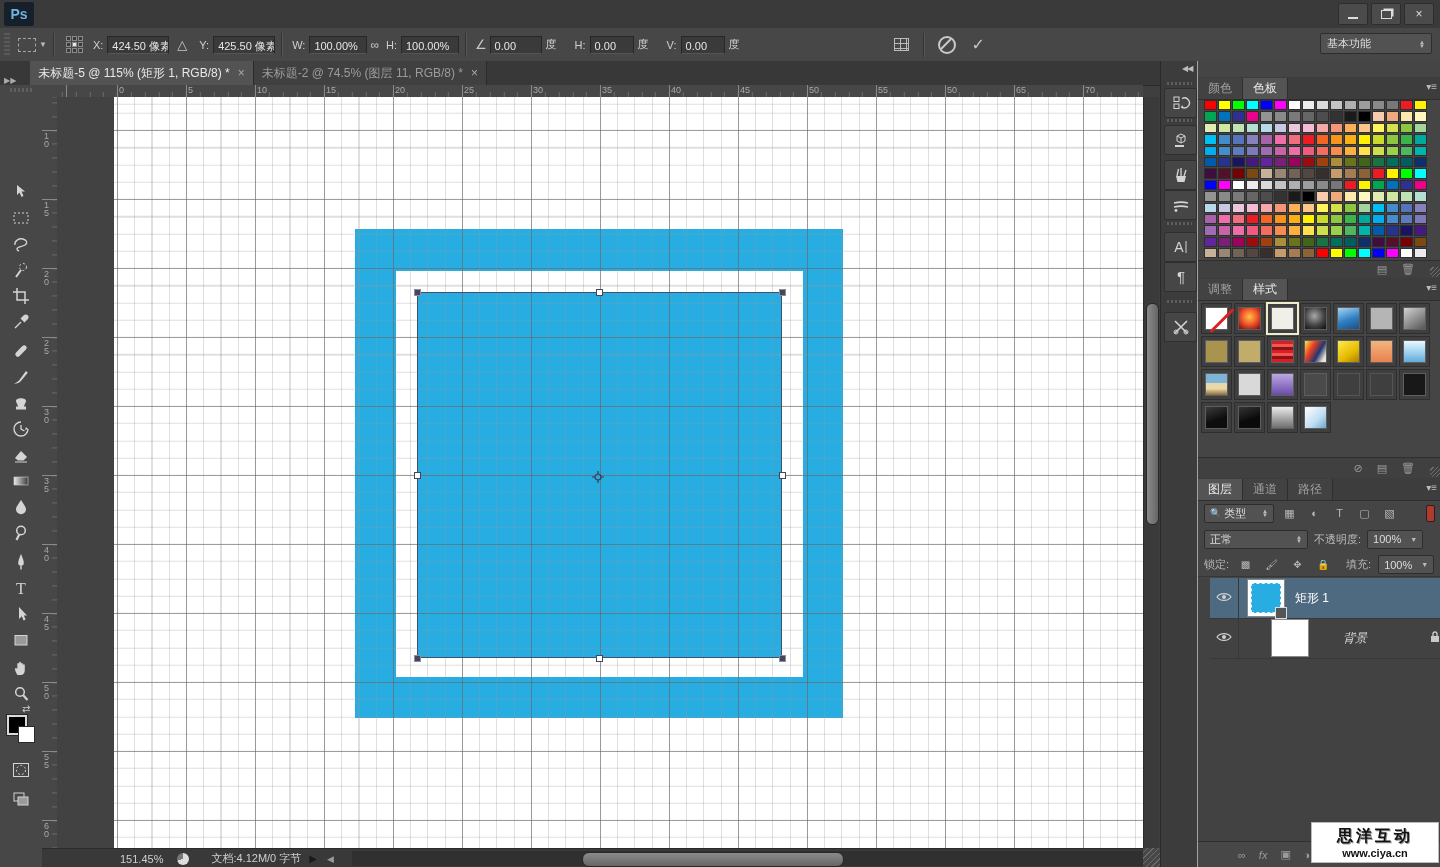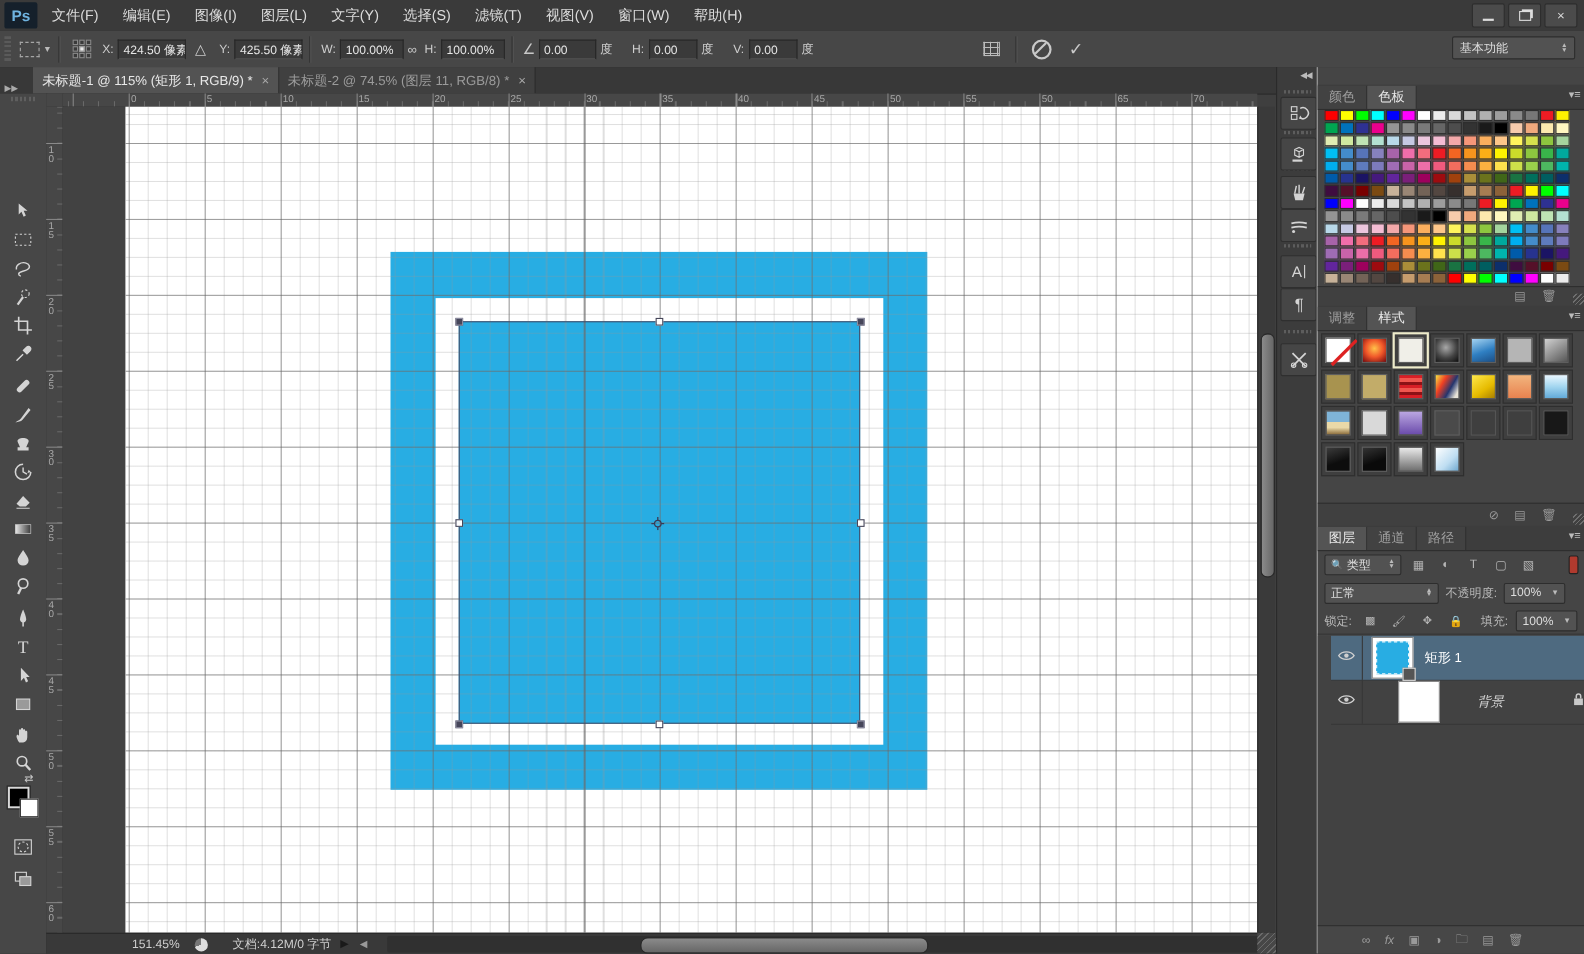--- a/index.html
+++ b/index.html
@@ -119,32 +119,20 @@
   #wm1{font-size:16px;font-weight:bold;letter-spacing:3px;text-shadow:1px 1px 0 #9a9a9a;}
   #wm2{font-size:11px;font-weight:bold;}
 </style>
 </head>
 <body>
 
 <div id="app">
 
   <div id="menubar" class="abs">
     <div id="pslogo">Ps</div>
-    <div id="menu-items" class="row">
-        <div class="menu-item">文件(F)</div>
-        <div class="menu-item">编辑(E)</div>
-        <div class="menu-item">图像(I)</div>
-        <div class="menu-item">图层(L)</div>
-        <div class="menu-item">文字(Y)</div>
-        <div class="menu-item">选择(S)</div>
-        <div class="menu-item">滤镜(T)</div>
-        <div class="menu-item">视图(V)</div>
-        <div class="menu-item">窗口(W)</div>
-        <div class="menu-item">帮助(H)</div>
-      </div>
     <div id="wincontrols">
       <div class="winbtn">
           <div class="minbar"></div>
         </div>
       <div class="winbtn">
           <div class="restbox"></div>
         </div>
       <div class="winbtn">
           <span>×</span>
         </div>
@@ -200,21 +188,21 @@
           <span>▲</span>
           <span>▼</span>
         </span>
     </div>
   </div>
 
   <div id="tabbar" class="abs">
     <span style="font-size:8px;color:#aaa;padding:0 4px;">▶▶</span>
     <span id="tabs-holder" style="display:flex;height:24px;margin-left:10px;">
         <div class="doc-tab active">
-          <span>未标题-1 @ 115% (矩形 1, RGB/9) *</span>
+          <span>未标题-5 @ 115% (矩形 1, RGB/8) *</span>
           <span class="tab-close">×</span>
         </div>
         <div class="doc-tab inactive">
           <span>未标题-2 @ 74.5% (图层 11, RGB/8) *</span>
           <span class="tab-close">×</span>
         </div>
       </span>
   </div>
 
   <div id="toolbar" class="abs">
@@ -901,14 +889,18 @@
       <span>∞</span>
       <span style="font-style:italic;">fx</span>
       <span>▣</span>
       <span>◑</span>
       <span>🗀</span>
       <span>▤</span>
       <span>🗑</span>
     </div>
   </div>
 
+  <div id="watermark" class="abs">
+    <div id="wm1">思洋互动</div>
+    <div id="wm2">www.ciya.cn</div>
+  </div>
 
 </div>
 
 </body></html>

